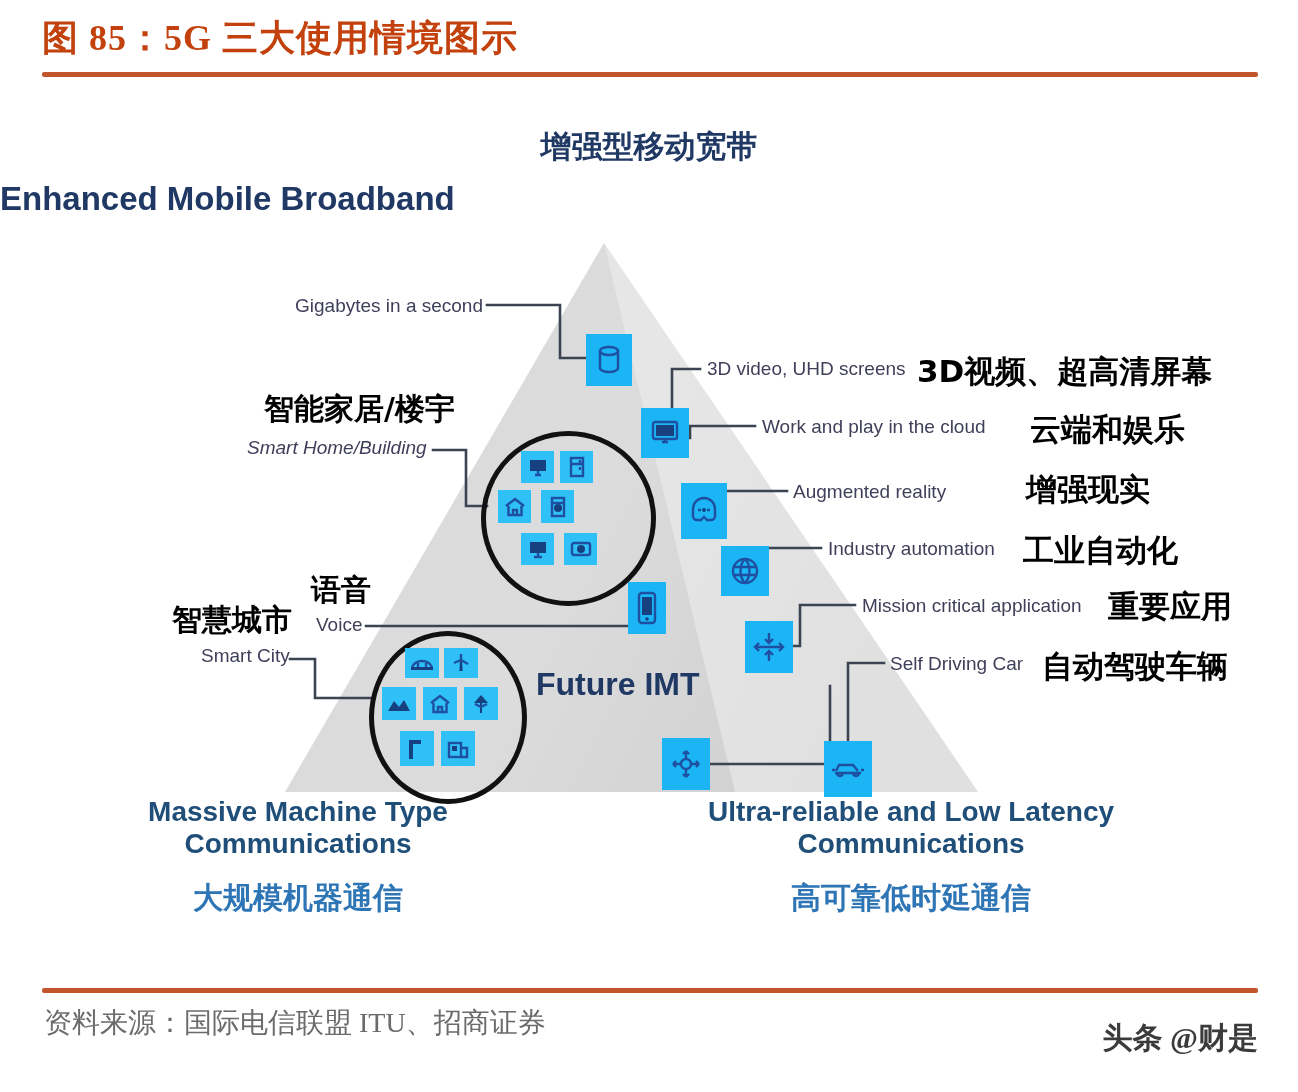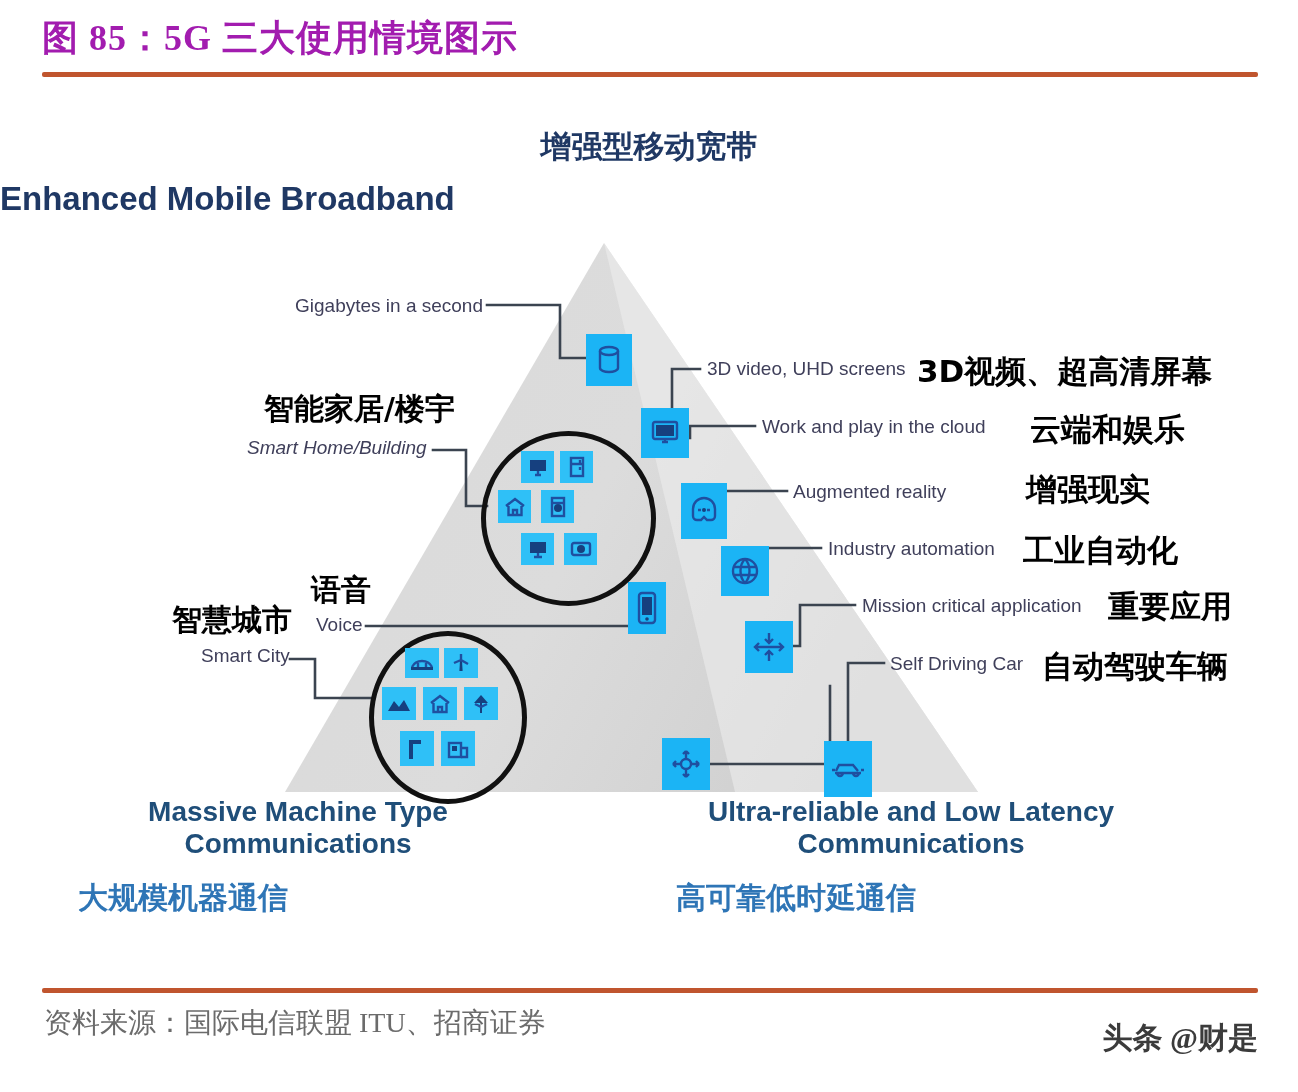--- a/index.html
+++ b/index.html
@@ -6,21 +6,21 @@
   body{
     width:1298px;height:1092px;
     background:#ffffff;
     font-family:"Liberation Sans","DejaVu Sans",sans-serif;
     position:relative;overflow:hidden;
   }
   
   #figure-title{
     position:absolute;left:42px;top:14px;
     font-family:"Liberation Serif","DejaVu Serif",serif;
-    font-weight:bold;font-size:36px;color:#a21caf;
+    font-weight:bold;font-size:36px;color:#c2410c;
     letter-spacing:1px;white-space:nowrap;
   }
   #title-rule{
     position:absolute;left:42px;top:72px;width:1216px;height:5px;
     background:#C0552E;border-radius:2px;
   }
   
   #footer-rule{
     position:absolute;left:42px;top:988px;width:1216px;height:5px;
     background:#C0552E;border-radius:2px;
@@ -40,21 +40,21 @@
   #diagram svg.layer{position:absolute;left:0;top:0;width:1298px;height:898px;}
 
   
   .lbl{position:absolute;white-space:nowrap;}
   .cn-head{ color:#1F3864; font-weight:bold; }
   .en-head{ color:#1F3864; font-weight:bold; }
   .cn-big{ color:#000000; font-weight:bold;
            font-family:"DejaVu Sans","Liberation Sans",sans-serif; }
   .en-small{ color:#3F3F5A; font-weight:normal; }
   .corner-en{ color:#1F4E79; font-weight:bold; text-align:center; line-height:1.16; }
-  .corner-cn{ color:#2E75B6; font-weight:bold; }
+  .corner-cn{ color:#2E75B6; font-weight:bold; text-align:center; }
 
   
   #eMBB-cn{left:0;top:40px;width:1298px;text-align:center;font-size:31px;}
   #eMBB-en{left:0;top:94px;width:1298px;text-align:left;font-size:33px;}
 
   
   #gbps-cn   {left:318px;top:160px;font-size:30px;}
   #gbps-en   {left:295px;top:209px;font-size:19px;}
   #smarthome-cn{left:264px;top:303px;font-size:30px;}
   #smarthome-en{left:247px;top:351px;font-size:19px;font-style:italic;}
@@ -163,20 +163,21 @@
   <div class="lbl en-small" id="r5-en">Mission critical  application</div>
   <div class="lbl en-small" id="r6-en">Self Driving Car</div>
 
   <div class="lbl cn-big" id="r1-cn">3D视频、超高清屏幕</div>
   <div class="lbl cn-big" id="r2-cn">云端和娱乐</div>
   <div class="lbl cn-big" id="r3-cn">增强现实</div>
   <div class="lbl cn-big" id="r4-cn">工业自动化</div>
   <div class="lbl cn-big" id="r5-cn">重要应用</div>
   <div class="lbl cn-big" id="r6-cn">自动驾驶车辆</div>
 
+  <div class="lbl" id="future-imt">Future IMT</div>
 
   <div class="lbl corner-en" id="mmtc">
     <div>Massive Machine Type</div>
     <div>Communications</div>
   </div>
   <div class="lbl corner-cn" id="mmtc-cn">大规模机器通信</div>
 
   <div class="lbl corner-en" id="urllc">
     <div>Ultra-reliable and Low Latency</div>
     <div>Communications</div>

